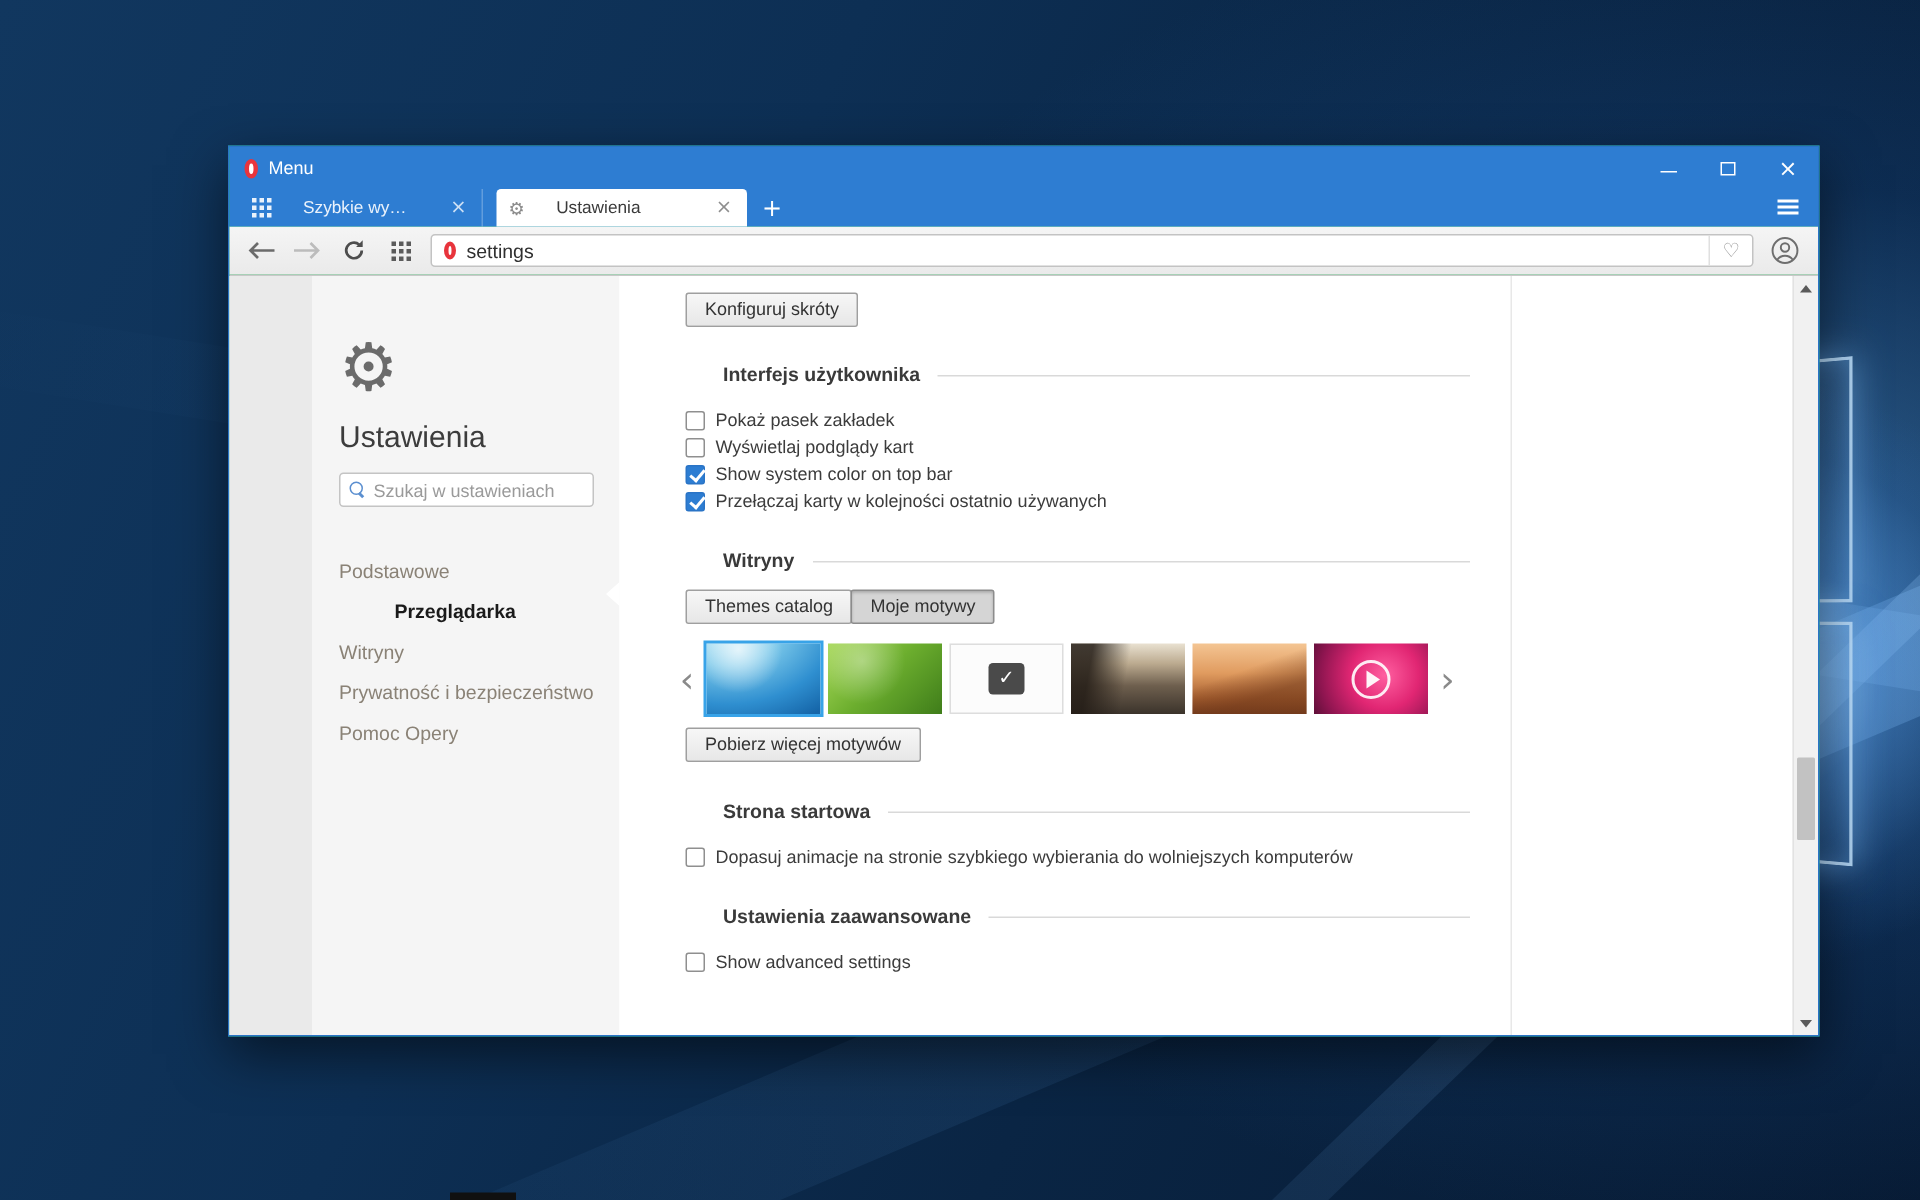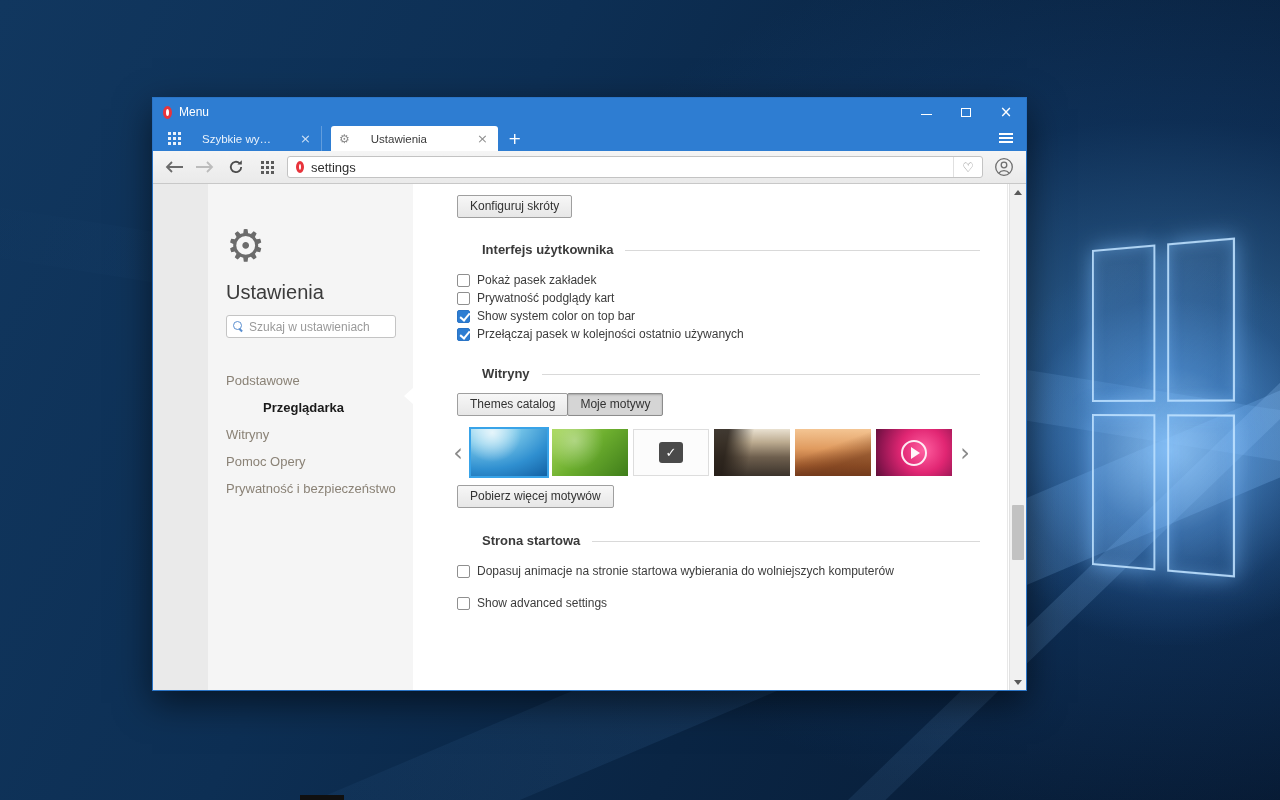--- a/index.html
+++ b/index.html
@@ -24,21 +24,21 @@
     background: radial-gradient(circle, rgba(150,205,255,0.85) 0%, rgba(85,155,235,0.42) 30%, rgba(40,100,180,0.15) 55%, transparent 72%); }
   .winlogo { position: absolute; left: 1092px; top: 250px; width: 145px; height: 315px;
     display: grid; grid-template-rows: 1fr 1fr; grid-template-columns: 1fr 1fr; gap: 12px;
     transform: perspective(800px) rotateY(-24deg); transform-origin: left center; }
   .pane { border: 2px solid rgba(190,225,255,0.9);
     background: linear-gradient(135deg, rgba(130,185,245,0.20), rgba(60,120,190,0.07));
     box-shadow: 0 0 22px rgba(120,185,250,0.6), inset 0 0 14px rgba(120,185,250,0.35); }
   .taskbar-frag { position: absolute; left: 300px; top: 795px; width: 44px; height: 5px; background: #101010; }
 
   
-  .browser { position: absolute; left: 152px; top: 97px; width: 875px; height: 594px;
+  .browser { position: absolute; left: 152px; top: 97px; width: 1061px; height: 594px;
     border: 1px solid #2a74c6; background: #22c55e; box-shadow: 0 12px 34px rgba(0,0,0,0.55);
     display: flex; flex-direction: column; }
 
   
   .titlebar { height: 28px; background: #2e7dd2; display: flex; align-items: center; justify-content: space-between; flex: 0 0 auto; }
   .menu-btn { display: flex; align-items: center; gap: 7px; padding: 0 14px 0 10px; height: 100%; cursor: default; }
   .o-logo { width: 9px; height: 13px; border: 3px solid #e8343c; border-radius: 50%; background: #fff; }
   .menu-label { color: #fff; font-size: 12px; }
   .win-controls { display: flex; height: 100%; }
   .wc { width: 40px; height: 100%; display: flex; align-items: center; justify-content: center; color: #fff; }
@@ -243,50 +243,50 @@
       <span class="gear-big glyph">⚙</span>
       <h1 class="sb-title">Ustawienia</h1>
       <div class="sb-search">
         <span class="mag"></span>
         <input type="text" placeholder="Szukaj w ustawieniach" style="">
       </div>
       <ul class="nav">
         <li class="nav-item">Podstawowe</li>
         <li class="nav-item checked">Przeglądarka</li>
         <li class="nav-item">Witryny</li>
+        <li class="nav-item">Prywatność i bezpieczeństwo</li>
         <li class="nav-item">Pomoc Opery</li>
-        <li class="nav-item">Prywatność i bezpieczeństwo</li>
       </ul>
       <div class="notch"></div>
     </aside>
 
     <main class="main">
       <div class="settings">
 
         <button class="btn shortcuts-btn">Konfiguruj skróty</button>
 
         <div class="sec m24">
           <span class="sec-title">Interfejs użytkownika</span>
           <span class="sec-rule"></span>
         </div>
         <div class="cbrow first">
           <span class="cb"></span>
           <span class="cb-label">Pokaż pasek zakładek</span>
         </div>
         <div class="cbrow">
           <span class="cb"></span>
-          <span class="cb-label">Prywatność podglądy kart</span>
+          <span class="cb-label">Wyświetlaj podglądy kart</span>
         </div>
         <div class="cbrow">
           <span class="cb checked"></span>
           <span class="cb-label">Show system color on top bar</span>
         </div>
         <div class="cbrow">
           <span class="cb checked"></span>
-          <span class="cb-label">Przełączaj pasek w kolejności ostatnio używanych</span>
+          <span class="cb-label">Przełączaj karty w kolejności ostatnio używanych</span>
         </div>
 
         <div class="sec m23">
           <span class="sec-title">Witryny</span>
           <span class="sec-rule"></span>
         </div>
         <div class="seg">
           <button class="btn">Themes catalog</button>
           <button class="btn checked">Moje motywy</button>
         </div>
@@ -305,23 +305,27 @@
           <span class="chev glyph">›</span>
         </div>
         <button class="btn more-btn">Pobierz więcej motywów</button>
 
         <div class="sec m25">
           <span class="sec-title">Strona startowa</span>
           <span class="sec-rule"></span>
         </div>
         <div class="cbrow first">
           <span class="cb"></span>
-          <span class="cb-label">Dopasuj animacje na stronie startowa wybierania do wolniejszych komputerów</span>
-        </div>
-
+          <span class="cb-label">Dopasuj animacje na stronie szybkiego wybierania do wolniejszych komputerów</span>
+        </div>
+
+        <div class="sec m23">
+          <span class="sec-title">Ustawienia zaawansowane</span>
+          <span class="sec-rule"></span>
+        </div>
         <div class="cbrow first">
           <span class="cb"></span>
           <span class="cb-label">Show advanced settings</span>
         </div>
 
       </div>
     </main>
 
     <div class="vscroll">
       <div class="sb-arrow up">

